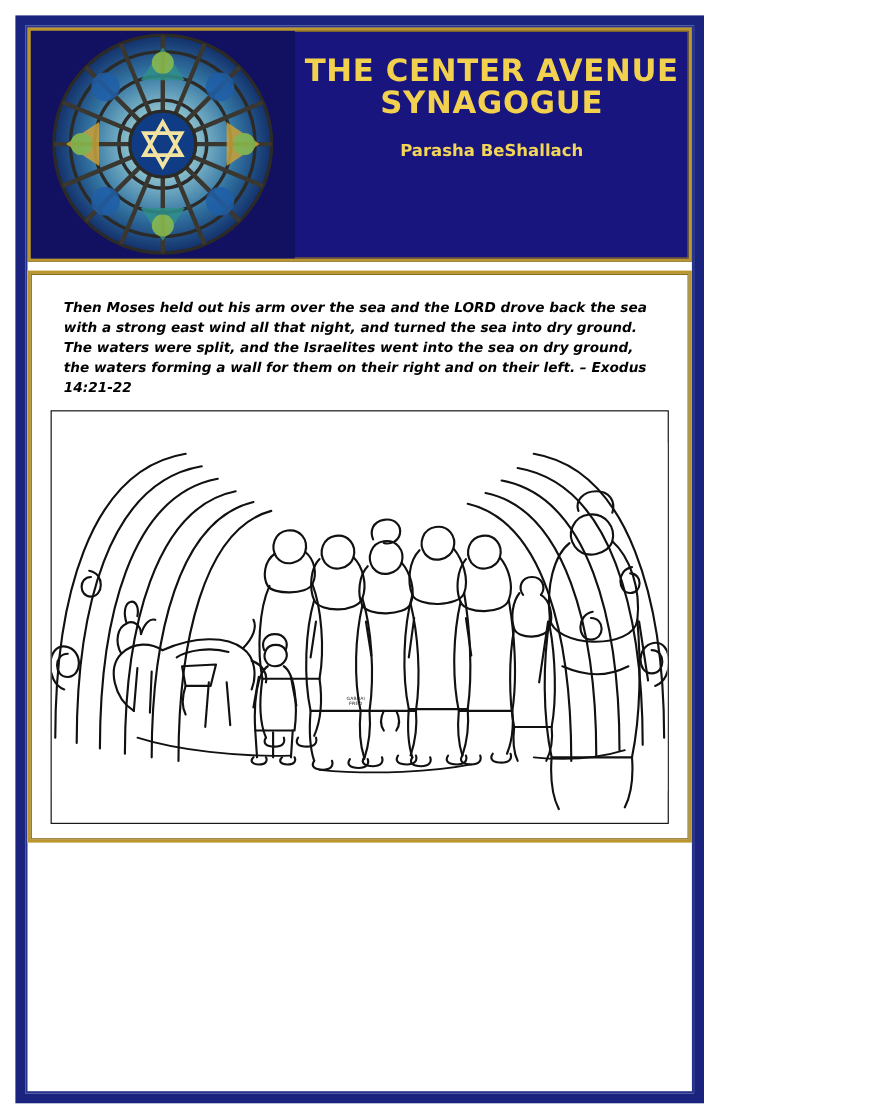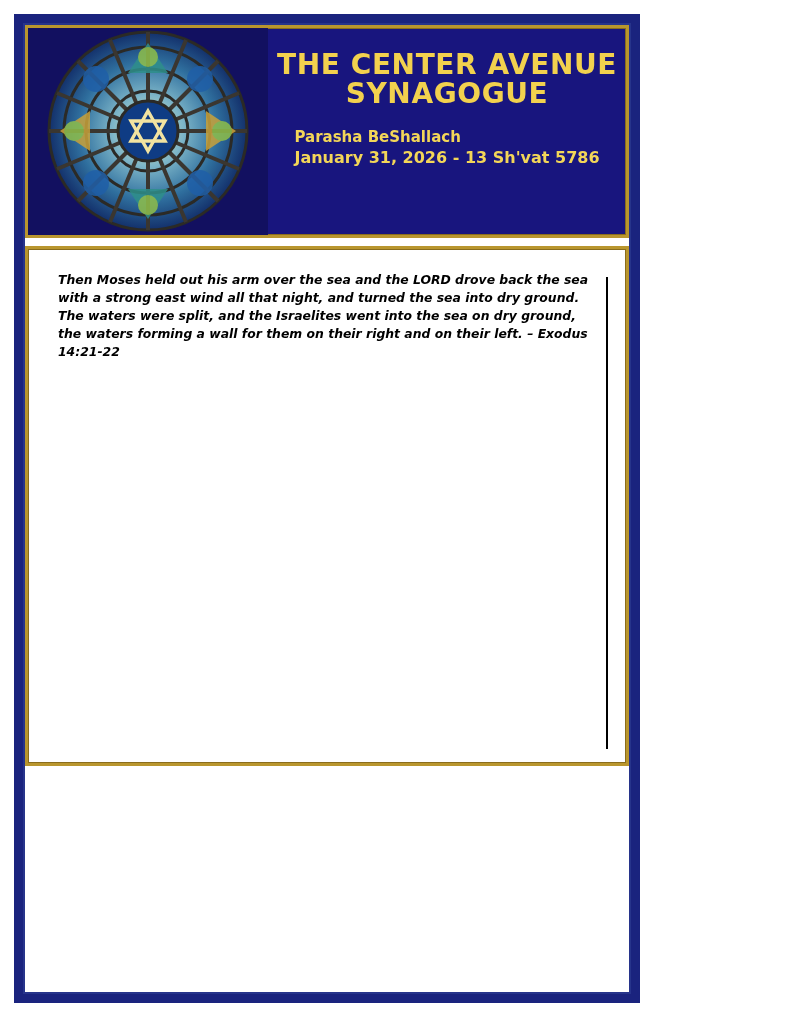--- a/index.html
+++ b/index.html
@@ -111,42 +111,42 @@
     font-family: "DejaVu Sans", sans-serif;
     font-style: italic;
     font-weight: bold;
     font-size: 16px;
     color: #ffffff;
     margin-top: 14px;
     text-align: center;
   }
   .parasha-block {
     margin-top: 18px;
-    text-align: left;
+    text-align: right;
     color: #f3d658;
     font-family: "DejaVu Sans", sans-serif;
     font-weight: bold;
     font-size: 15px;
     line-height: 1.35;
   }
   .parasha-date {
     font-size: 16px;
   }
 
   
   .mid-panel {
     position: relative;
     border: 3px solid #b9962e;
     box-sizing: border-box;
     background: #ffffff;
     padding: 16px 18px 14px 18px;
     flex: 0 0 auto;
     height: 520px;
     display: flex;
-    flex-direction: row;
+    flex-direction: column;
   }
   .mid-panel .gold-outline {
     position: absolute;
     left: 0; top: 0; right: 0; bottom: 0;
     border: 1px solid #8a6d1d;
     pointer-events: none;
   }
   .verse {
     font-family: "DejaVu Sans", sans-serif;
     font-style: italic;
@@ -304,21 +304,20 @@
               <path d="M0,20 L17,-10 L-17,-10 Z"></path>
             </g>
           </g>
         </svg>
       </div>
 
       <div class="header-text">
         <div class="syn-title">THE CENTER AVENUE SYNAGOGUE</div>
         <div class="parasha-block">
           <div>Parasha BeShallach</div>
-          <div class="parasha-date">January 31, 2026 - 13 Sh'vat 5786</div>
         </div>
       </div>
     </div>
 
     <div class="mid-panel">
       <div class="gold-outline"></div>
       <div class="verse">Then Moses held out his arm over the sea and the LORD drove back the sea with a strong east wind all that night, and turned the sea into dry ground. The waters were split, and the Israelites went into the sea on dry ground, the waters forming a wall for them on their right and on their left. – Exodus 14:21-22</div>
 
       <div class="illustration">
         <svg viewBox="0 0 690 390" preserveAspectRatio="xMidYMid meet" xmlns="http://www.w3.org/2000/svg">

